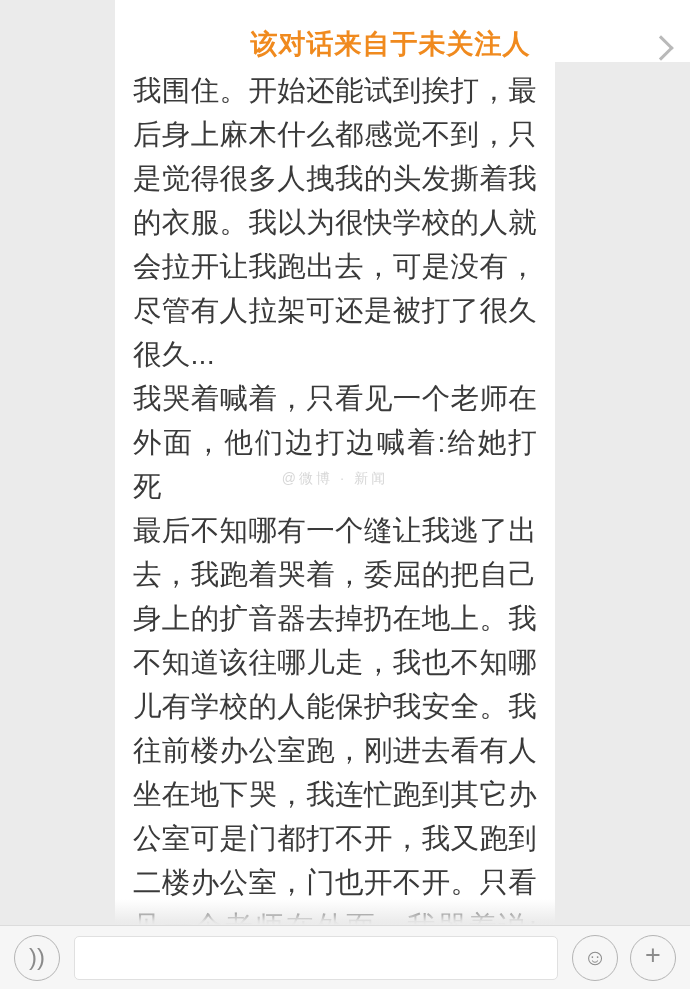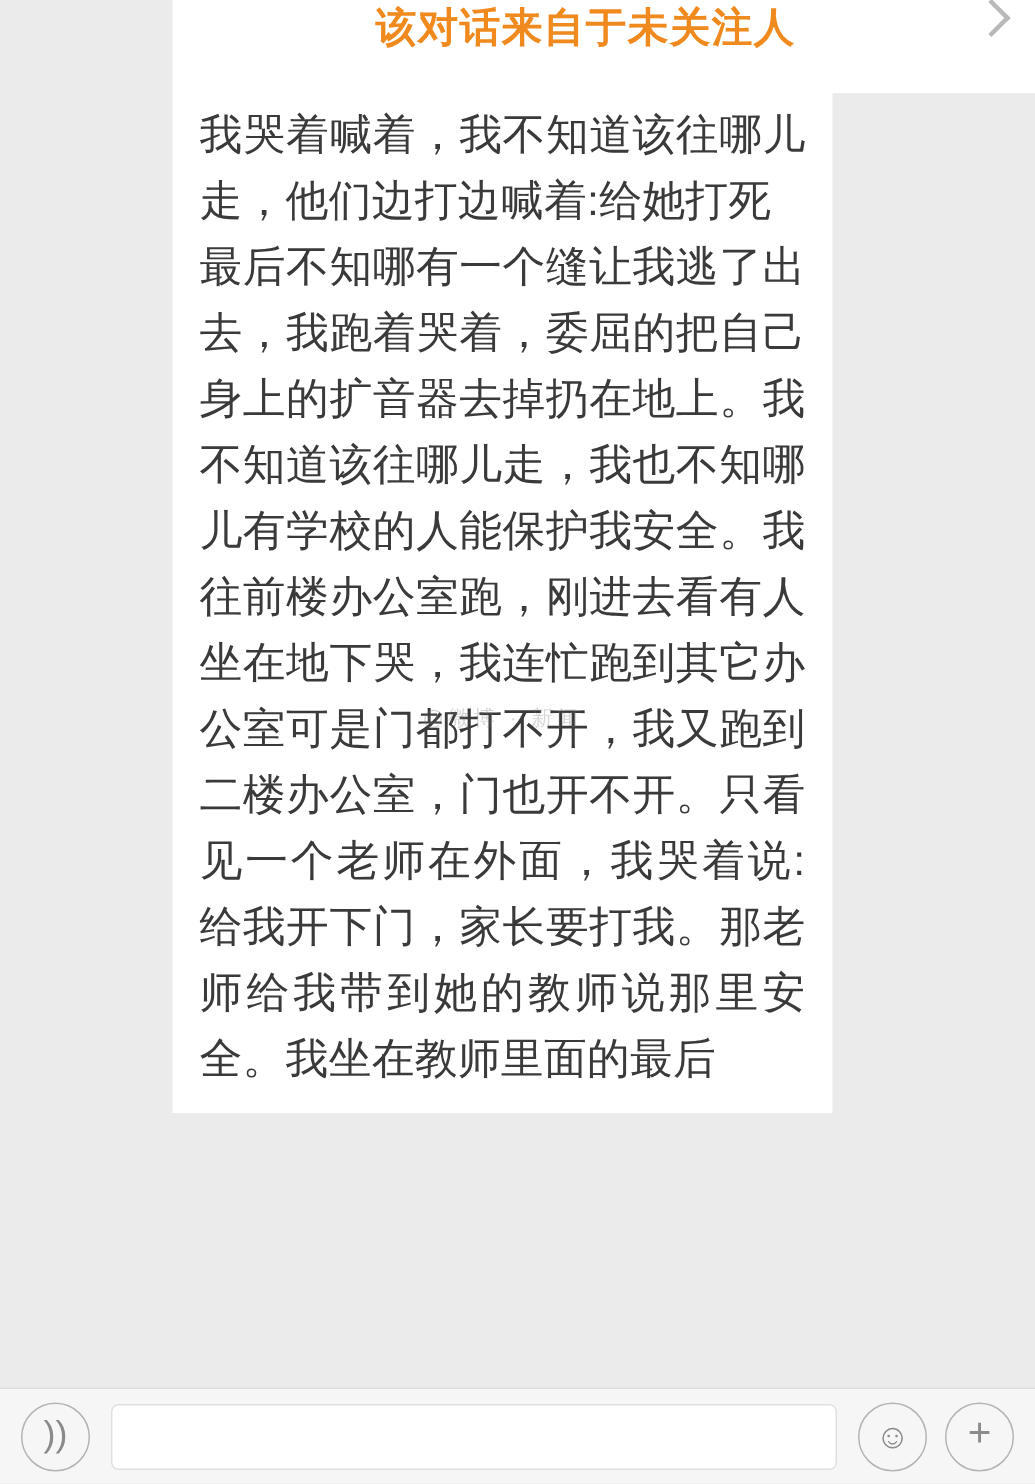--- a/index.html
+++ b/index.html
@@ -28,21 +28,21 @@
 
   
   .banner {
     position: absolute;
     left: 115px;
     top: 0;
     width: 575px;
     height: 62px;
     background: #ffffff;
     display: flex;
-    align-items: flex-start;
+    align-items: flex-end;
     box-sizing: border-box;
     padding: 0 16px 0 18px;
     z-index: 5;
   }
   .banner-text {
     flex: 1;
     text-align: center;
     color: #f08a1e;
     font-size: 27px;
     font-weight: bold;
@@ -197,21 +197,22 @@
 <body>
 
 <div class="chat-area">
 
   <div class="bubble-peek">
     <div class="line">后￼￼￼￼￼￼￼￼￼￼￼￼￼￼￼</div>
     <div class="line">头￼￼￼￼￼￼￼￼￼￼￼￼￼￼地</div>
   </div>
 
   <div class="msg-bubble">
-    <p class="msg-para">我哭着喊着，我不知道该往哪儿走，他们边打边喊着:给她打死</p>
+    <p class="msg-para">我围住。开始还能试到挨打，最后身上麻木什么都感觉不到，只是觉得很多人拽我的头发撕着我的衣服。我以为很快学校的人就会拉开让我跑出去，可是没有，尽管有人拉架可还是被打了很久很久...</p>
+    <p class="msg-para">我哭着喊着，只看见一个老师在外面，他们边打边喊着:给她打死</p>
     <p class="msg-para">最后不知哪有一个缝让我逃了出去，我跑着哭着，委屈的把自己身上的扩音器去掉扔在地上。我不知道该往哪儿走，我也不知哪儿有学校的人能保护我安全。我往前楼办公室跑，刚进去看有人坐在地下哭，我连忙跑到其它办公室可是门都打不开，我又跑到二楼办公室，门也开不开。只看见一个老师在外面，我哭着说:给我开下门，家长要打我。那老师给我带到她的教师说那里安全。我坐在教师里面的最后</p>
   </div>
 
   <div class="watermark">@微博 · 新闻</div>
 
   <div class="banner">
     <span class="banner-text">该对话来自于未关注人</span>
     <span class="banner-arrow"></span>
   </div>
 

